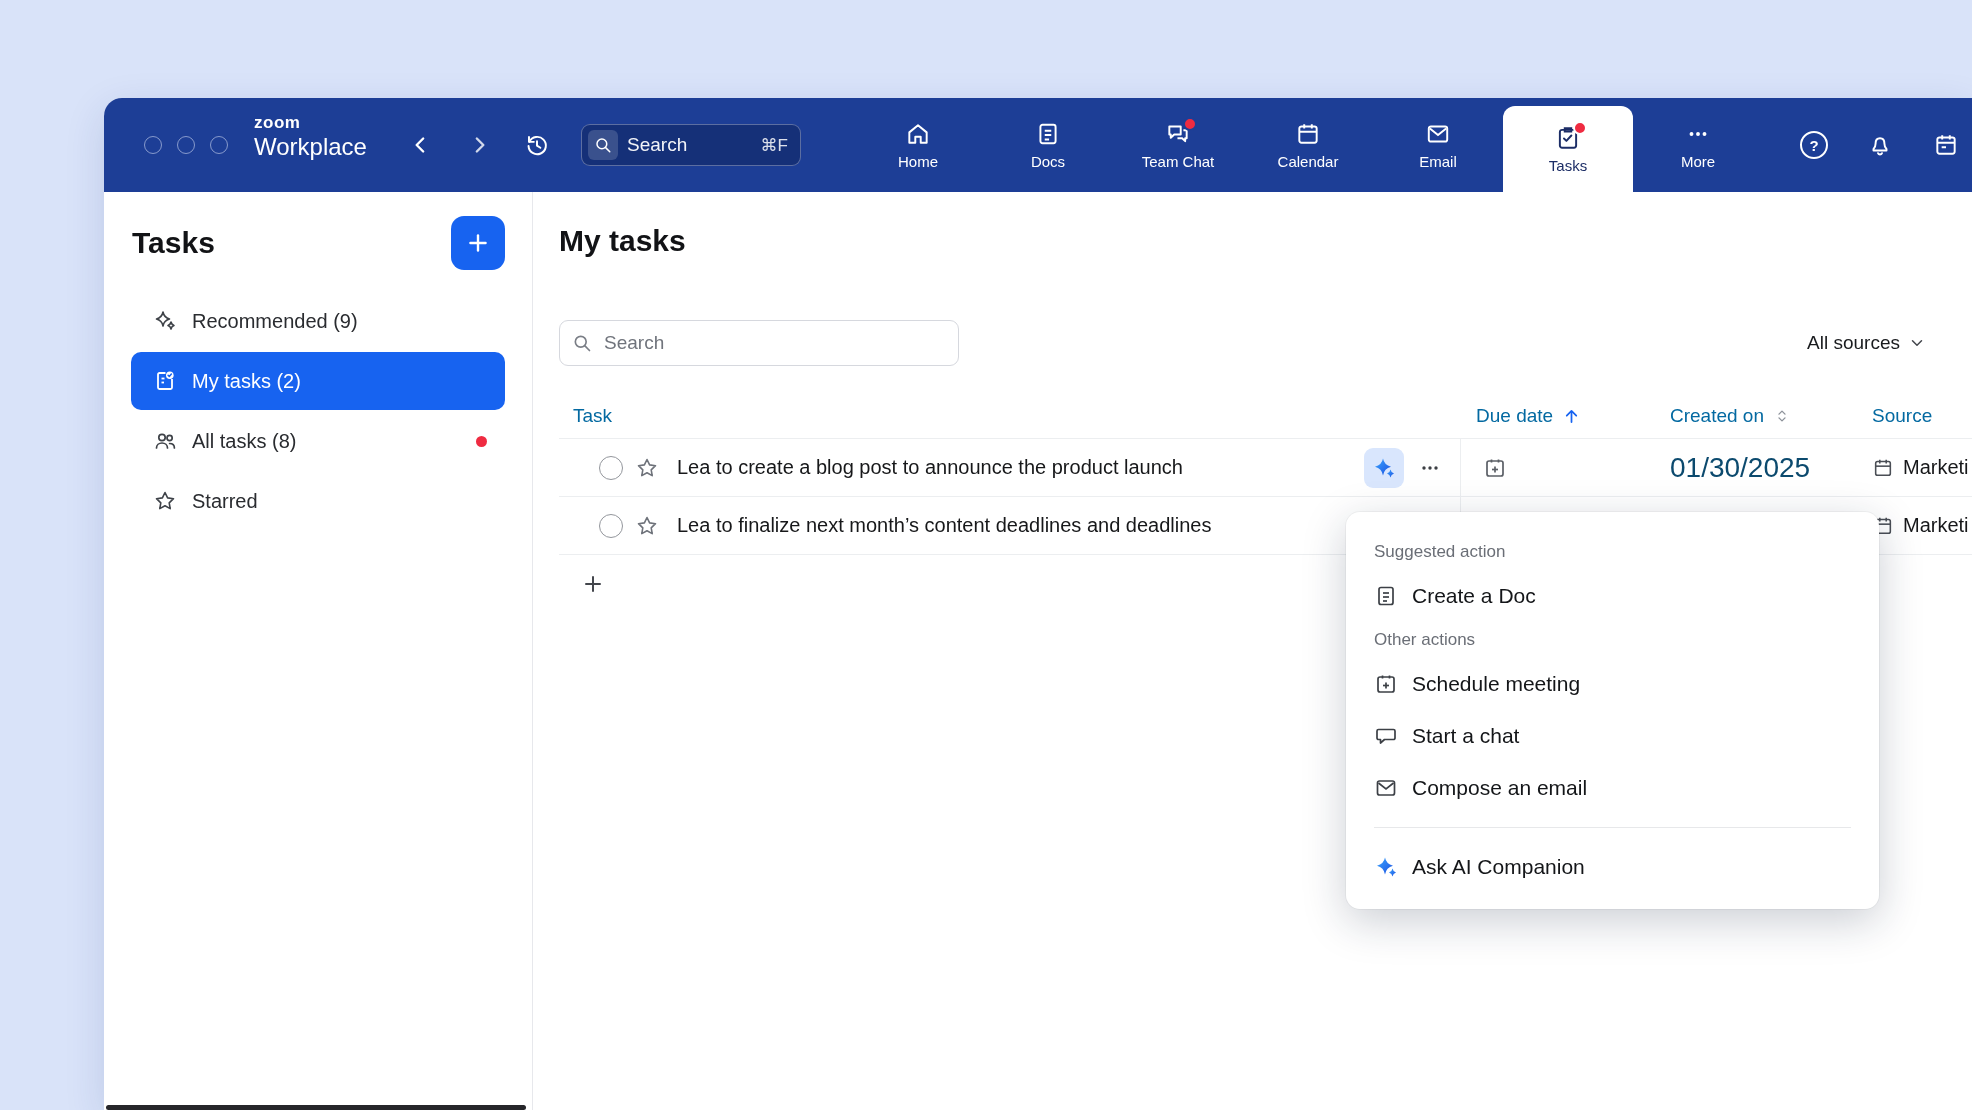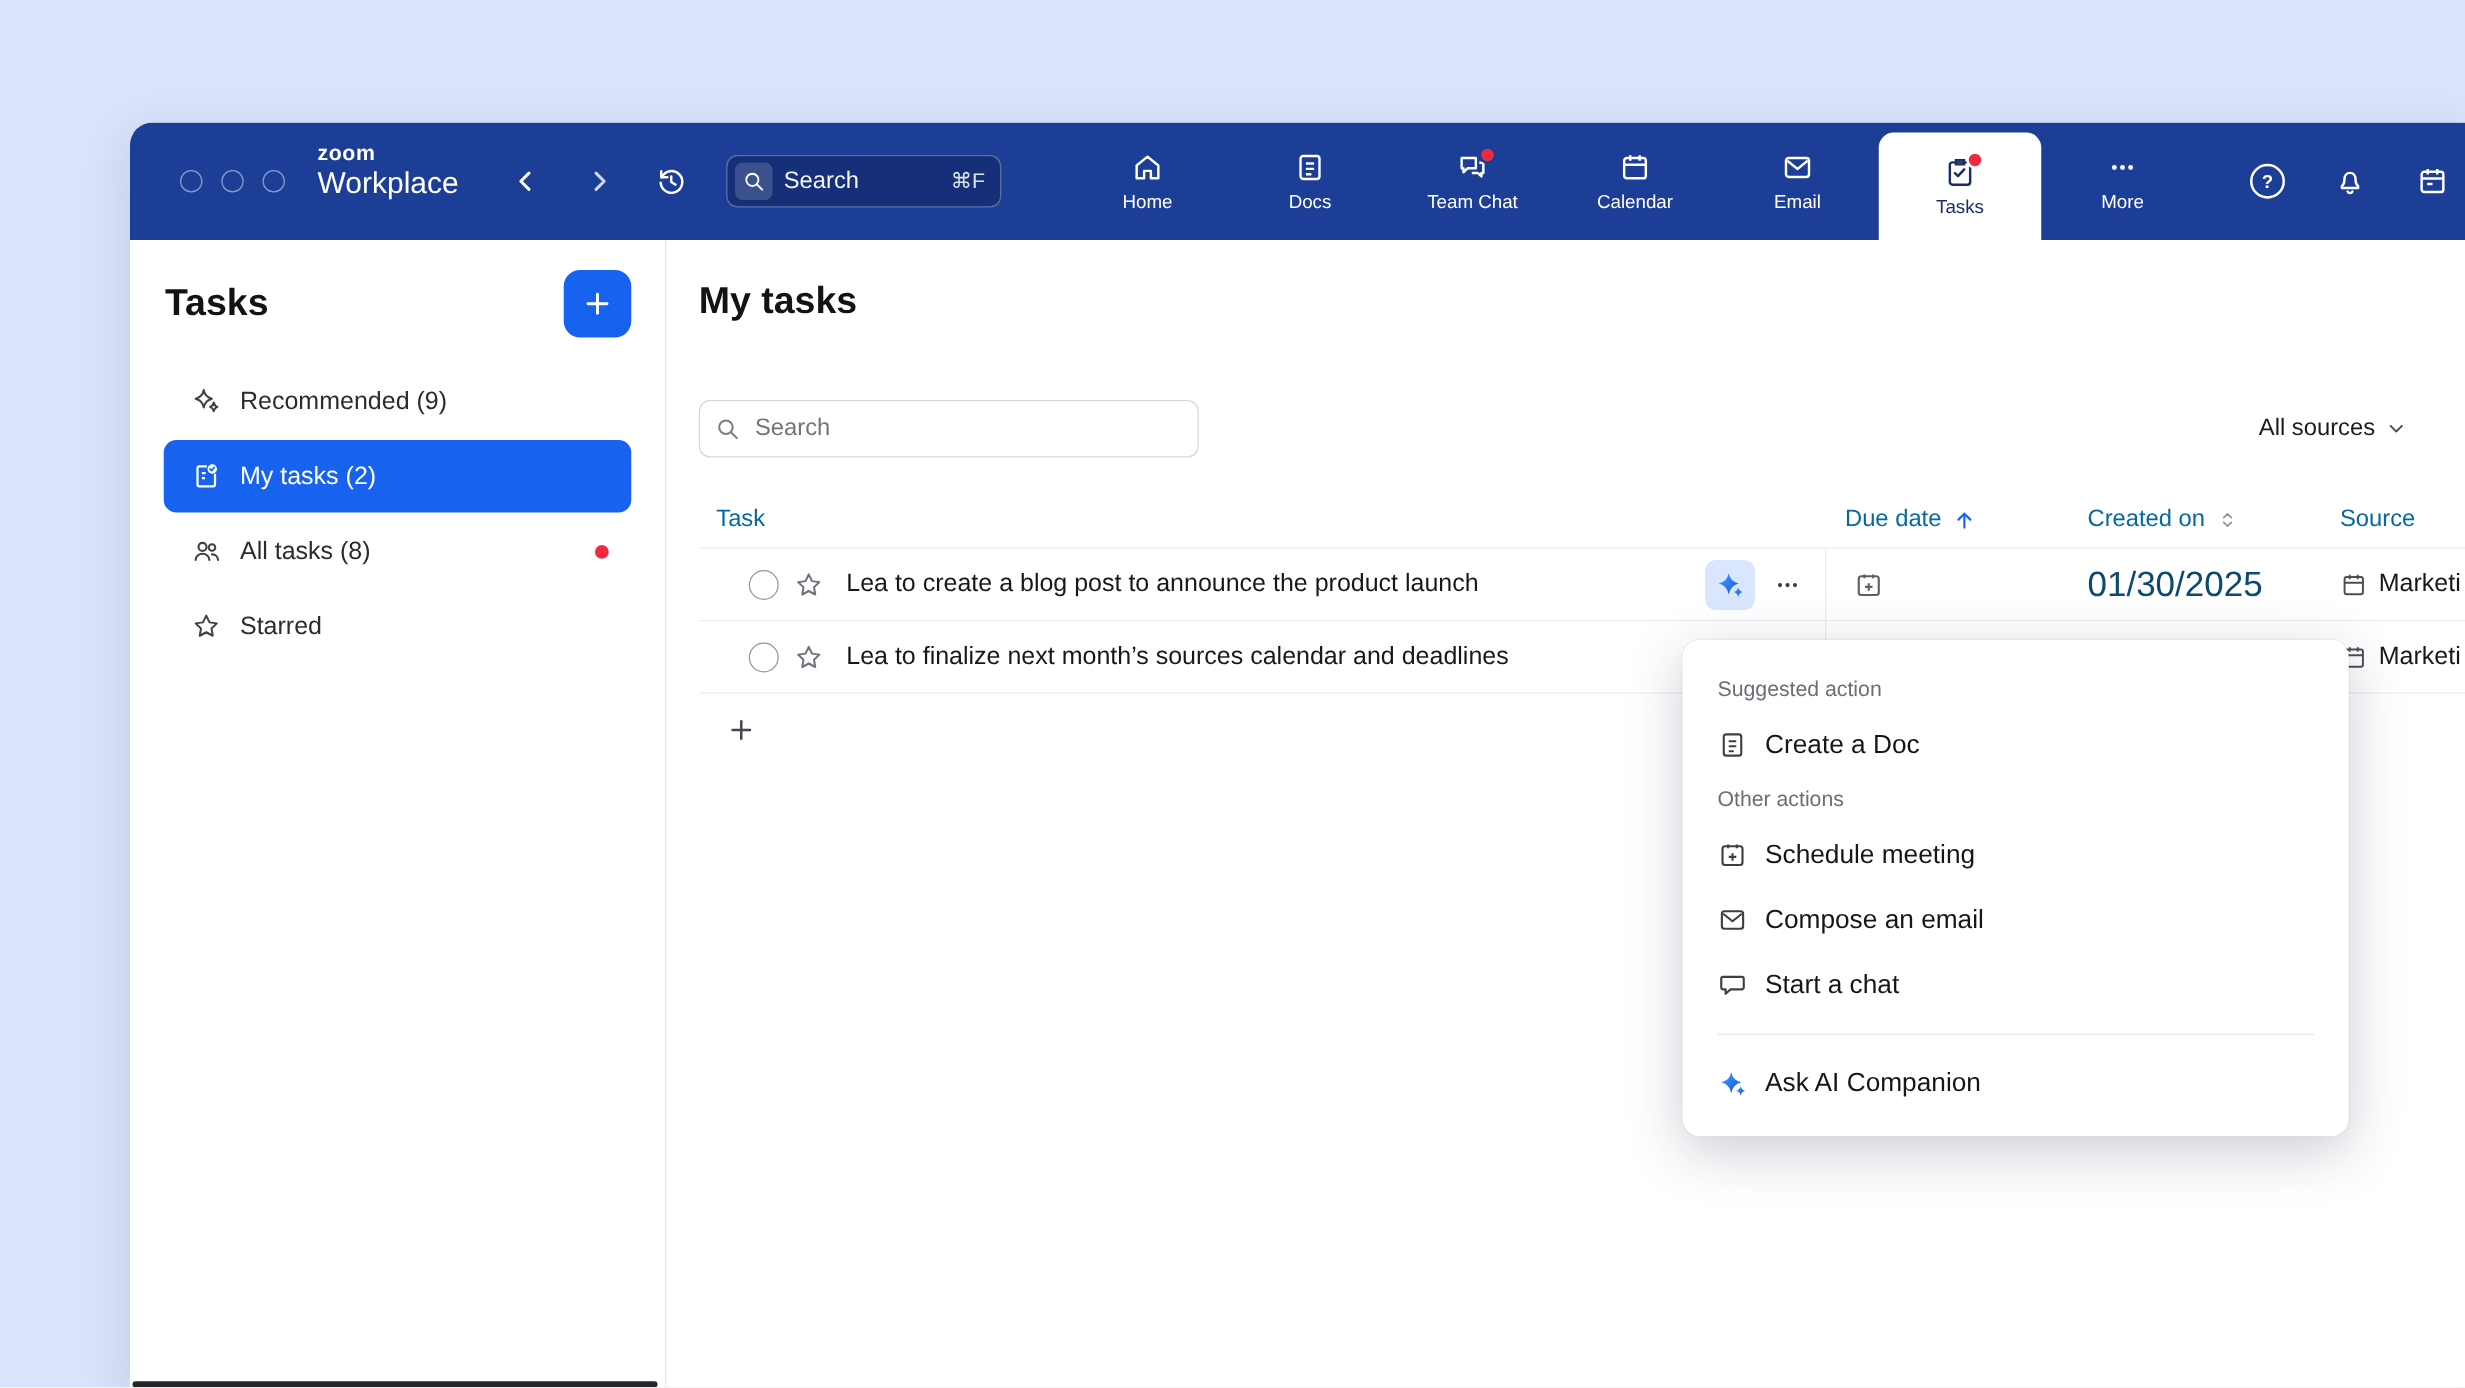--- a/index.html
+++ b/index.html
@@ -403,21 +403,21 @@
           </div>
 
           <div class="trow task-row">
             <div class="cell-task">
               <span class="checkbox"></span>
               <span class="rowstar">
                 <svg viewBox="0 0 24 24" fill="none" stroke="currentColor" stroke-width="1.6" stroke-linejoin="round">
                     <path d="M12 3.5 l2.6 5.4 5.9 .8 -4.3 4.1 1 5.8 -5.2-2.8 -5.2 2.8 1-5.8 -4.3-4.1 5.9-.8 Z"></path>
                   </svg>
               </span>
-              <span class="rowtitle">Lea to finalize next month’s sources calendar and deadlines</span>
+              <span class="rowtitle">Lea to finalize next month’s content deadlines and deadlines</span>
             </div>
             <div class="cell-due"></div>
             <div class="cell-created"></div>
             <div class="cell-source">
               <svg viewBox="0 0 24 24" fill="none" stroke="currentColor" stroke-width="1.7">
                   <rect x="4" y="5" width="16" height="15" rx="2"></rect>
                   <line x1="4" y1="10" x2="20" y2="10"></line>
                   <line x1="8.5" y1="3" x2="8.5" y2="7"></line>
                   <line x1="15.5" y1="3" x2="15.5" y2="7"></line>
                 </svg>
@@ -453,30 +453,30 @@
           <rect x="4" y="5" width="16" height="15" rx="2"></rect>
           <line x1="8.5" y1="3.5" x2="8.5" y2="6.5"></line>
           <line x1="15.5" y1="3.5" x2="15.5" y2="6.5"></line>
           <line x1="12" y1="10.5" x2="12" y2="16.5"></line>
           <line x1="9" y1="13.5" x2="15" y2="13.5"></line>
         </svg>
       <span>Schedule meeting</span>
     </div>
     <div class="mitem">
       <svg viewBox="0 0 24 24" fill="none" stroke="currentColor" stroke-width="1.7">
+          <path d="M4.5 5.5 h15 a1.5 1.5 0 0 1 1.5 1.5 v7 a1.5 1.5 0 0 1 -1.5 1.5 H10.5 l-4 3.5 v-3.5 H4.5 A1.5 1.5 0 0 1 3 14 V7 a1.5 1.5 0 0 1 1.5-1.5 Z" stroke-linejoin="round"></path>
+        </svg>
+      <span>Start a chat</span>
+    </div>
+    <div class="mitem">
+      <svg viewBox="0 0 24 24" fill="none" stroke="currentColor" stroke-width="1.7">
           <rect x="3.5" y="5" width="17" height="14" rx="2"></rect>
           <path d="M4.5 7 L12 13 L19.5 7"></path>
         </svg>
       <span>Compose an email</span>
-    </div>
-    <div class="mitem">
-      <svg viewBox="0 0 24 24" fill="none" stroke="currentColor" stroke-width="1.7">
-          <path d="M4.5 5.5 h15 a1.5 1.5 0 0 1 1.5 1.5 v7 a1.5 1.5 0 0 1 -1.5 1.5 H10.5 l-4 3.5 v-3.5 H4.5 A1.5 1.5 0 0 1 3 14 V7 a1.5 1.5 0 0 1 1.5-1.5 Z" stroke-linejoin="round"></path>
-        </svg>
-      <span>Start a chat</span>
     </div>
     <hr class="mdivider">
     <div class="mitem">
       <svg viewBox="0 0 24 24">
         <defs>
             <linearGradient id="aig2" x1="0" y1="0" x2="1" y2="1">
               <stop offset="0" stop-color="#3aa6ff"></stop>
               <stop offset="1" stop-color="#1c4fe0"></stop>
             </linearGradient>
           </defs>

